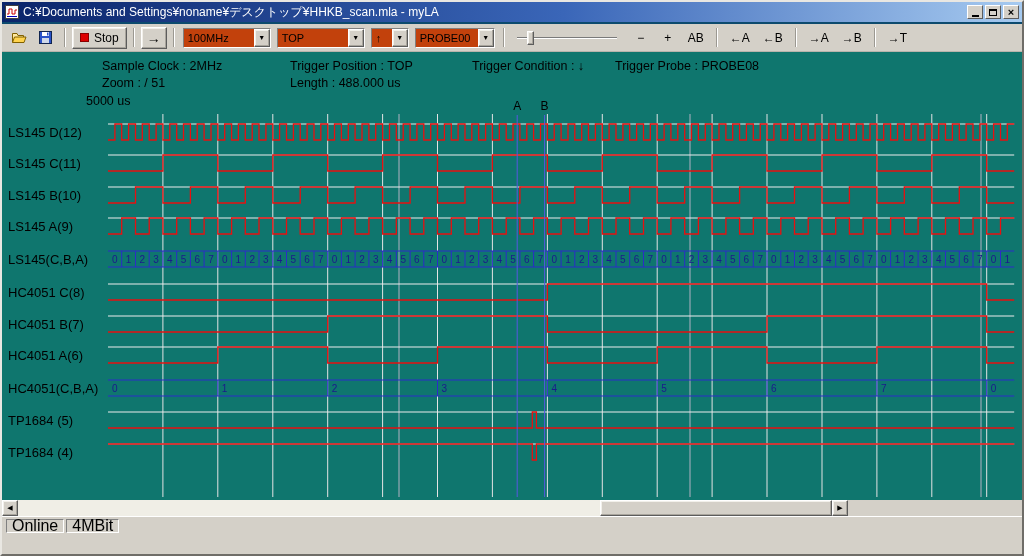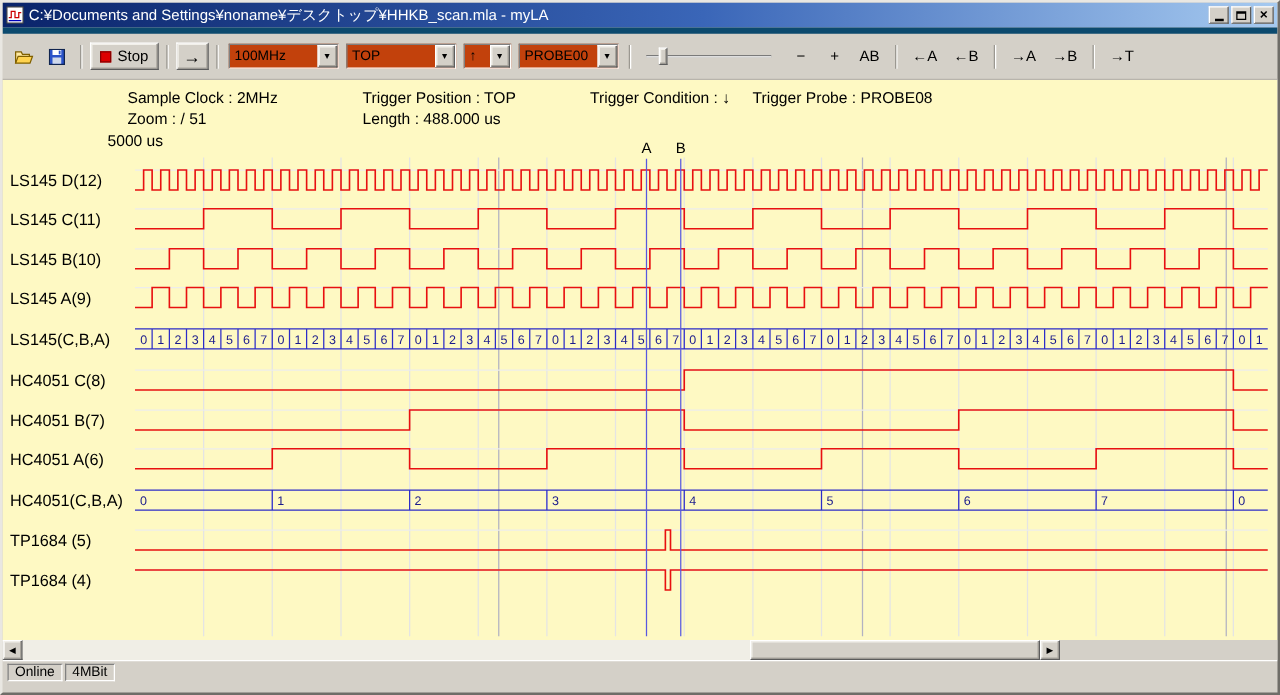--- a/index.html
+++ b/index.html
@@ -14,56 +14,56 @@
   .wbtn{width:16px;height:14px;background:#d4d0c8;border:1px solid;border-color:#fff #5c5c5c #5c5c5c #fff;display:flex;align-items:center;justify-content:center;padding:0;cursor:default}
   .g-min{width:7px;height:2px;background:#000;margin-top:7px}
   .g-max{width:8px;height:7px;border:1px solid #000;border-top:2px solid #000}
   .g-close{font-size:11px;font-weight:bold;line-height:1;color:#000}
 
   
   .menubar{height:20px;display:flex;align-items:center;padding-left:2px;font-size:12px;color:#000}
   .menu-item{padding:2px 8px;white-space:nowrap}
 
   
-  .toolbar{height:42px;display:flex;align-items:center;padding:0 4px;border-top:5px solid #0c4a6e;border-bottom:1px solid #b8b4ac;gap:2px}
+  .toolbar{height:30px;display:flex;align-items:center;padding:0 4px;border-top:2px solid #0c4a6e;border-bottom:1px solid #b8b4ac;gap:2px}
   .raised{background:#d4d0c8;border:1px solid;border-color:#fff #5c5c5c #5c5c5c #fff;box-shadow:inset -1px -1px 0 #a8a49c,inset 1px 1px 0 #f2f0ea}
   .tbtn{height:22px;display:flex;align-items:center;justify-content:center;font-size:12px;cursor:default}
   .icnbtn{width:25px;background:transparent;border:1px solid transparent}
   .stopbtn{padding:0 7px;gap:5px}
   .stopsq{width:9px;height:9px;background:#dd0000;border:1px solid #880000;display:inline-block}
   .runbtn{width:26px;font-size:14px;font-weight:bold}
   .sep{width:2px;height:19px;border-left:1px solid #9b9891;border-right:1px solid #fff;margin:0 4px}
   .combo{display:inline-flex;height:20px;border:1px solid;border-color:#808080 #fff #fff #808080;background:#c2410c;align-items:center;margin:0 2px}
   .combo-text{font-size:11px;padding:0 4px;flex:1;white-space:nowrap;overflow:hidden}
   .combo-arrow{width:16px;height:18px;font-size:7px;display:flex;align-items:center;justify-content:center;color:#000}
   .w88{width:88px}.w38{width:38px}.w80{width:80px}
   .slider{position:relative;width:100px;height:20px;margin:0 6px}
   .slider-track{position:absolute;left:0;right:0;top:9px;height:2px;background:#7a7a7a;border-bottom:1px solid #fff}
   .slider-thumb{position:absolute;left:10px;top:3px;width:7px;height:14px}
   .navbtns{display:flex;align-items:center;gap:3px;margin-left:4px}
   .flatbtn{height:20px;min-width:24px;padding:0 4px;background:transparent;border:1px solid transparent;font-size:12px;display:flex;align-items:center;justify-content:center;cursor:default}
 
   
-  .mainpanel{position:relative;height:448px;background:#fef9c3}
+  .mainpanel{position:relative;height:448px;background:#0f766e}
   .info-label{position:absolute;font-size:12.5px;color:#000;white-space:pre}
   #wavesvg{position:absolute;left:0;top:0}
   svg text{font-family:"Liberation Sans","DejaVu Sans",sans-serif}
 
   
   .hscroll{height:16px;position:relative;background:#d4d0c8}
   .sb-track{position:absolute;left:0;top:0;width:846px;height:16px;background:#f0eee6}
   .sb-btn{position:absolute;top:0;width:16px;height:16px;font-size:7px;display:flex;align-items:center;justify-content:center;padding:0}
   .sb-left{left:0}.sb-right{right:0}
   .sb-thumb{position:absolute;left:598px;top:0;width:232px;height:16px}
   .sb-filler{position:absolute;left:846px;right:0;top:0;bottom:0;background:#d4d0c8}
 
   
   .statusbar{height:18px;border-top:1px solid #fff;display:flex;align-items:center;font-size:11.5px;padding:0 4px;gap:2px}
   .status-ready{flex:1}
-  .status-panel{height:14px;display:flex;align-items:center;justify-content:center;font-size:11px;border:1px solid;border-color:#808080 #fff #fff #808080;padding:0 5px;white-space:nowrap}
+  .status-panel{height:14px;display:flex;align-items:center;justify-content:center;font-size:16px;border:1px solid;border-color:#808080 #fff #fff #808080;padding:0 5px;white-space:nowrap}
 </style>
 </head>
 <body>
 
 <div class="window">
 
   <div class="titlebar">
     <span style="display:flex">
       <svg width="14" height="14">
           <rect x="0.5" y="0.5" width="13" height="13" fill="#ffffff" stroke="#404040"></rect>
@@ -145,21 +145,21 @@
         <button class="flatbtn">→B</button>
         <span class="sep"></span>
         <button class="flatbtn">→T</button>
       </span>
   </div>
 
   <div class="mainpanel">
     <span class="info-label" style="left:100px;top:7px">Sample Clock : 2MHz</span>
     <span class="info-label" style="left:288px;top:7px">Trigger Position : TOP</span>
     <span class="info-label" style="left:470px;top:7px">Trigger Condition : ↓</span>
-    <span class="info-label" style="left:600px;top:7px">Trigger Probe : PROBE08</span>
+    <span class="info-label" style="left:613px;top:7px">Trigger Probe : PROBE08</span>
     <span class="info-label" style="left:100px;top:24px">Zoom : / 51</span>
     <span class="info-label" style="left:288px;top:24px">Length : 488.000 us</span>
     <span class="info-label" style="left:84px;top:42px">5000 us</span>
     <svg id="wavesvg" width="1020" height="448">
         <g>
           <line x1="160.9" y1="62" x2="160.9" y2="445" stroke="#e4e4e4" stroke-width="1"></line>
           <line x1="215.8" y1="62" x2="215.8" y2="445" stroke="#e4e4e4" stroke-width="1"></line>
           <line x1="270.8" y1="62" x2="270.8" y2="445" stroke="#e4e4e4" stroke-width="1"></line>
           <line x1="325.7" y1="62" x2="325.7" y2="445" stroke="#e4e4e4" stroke-width="1"></line>
           <line x1="380.6" y1="62" x2="380.6" y2="445" stroke="#e4e4e4" stroke-width="1"></line>

